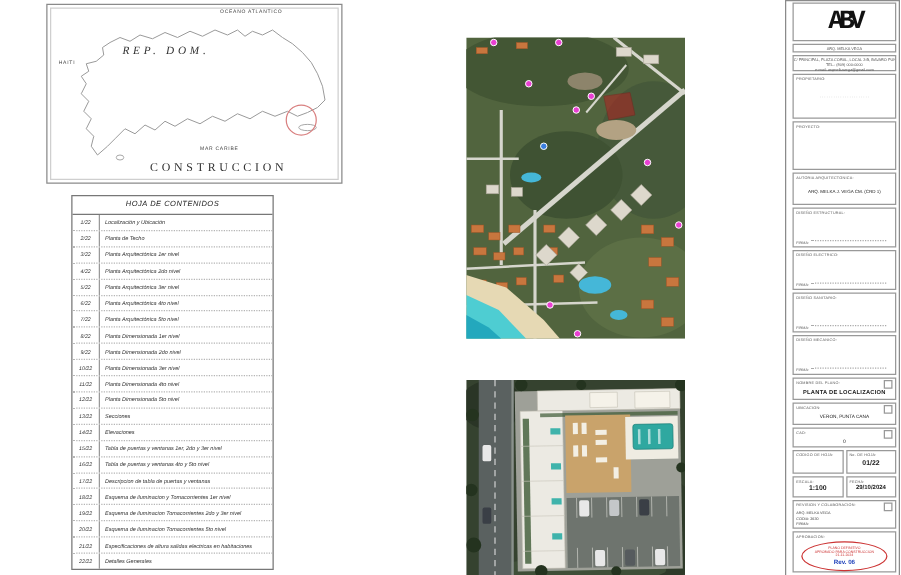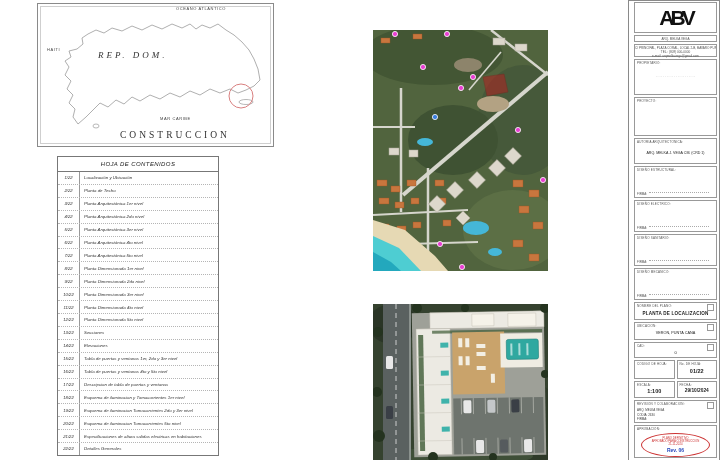--- a/index.html
+++ b/index.html
@@ -35,21 +35,21 @@
 
   
   .frame-line{position:absolute;background:#8a8a8a;}
   .tb-box{position:absolute;left:634px;width:83px;border:1px solid #999;background:#fff;box-sizing:border-box;}
   .tb-label{position:absolute;left:2px;top:1px;font-size:3px;letter-spacing:.2px;color:#555;white-space:nowrap;}
   .tb-sq{position:absolute;right:2px;top:1px;width:5px;height:5px;border:1px solid #999;}
   .tb-center{position:absolute;left:0;right:0;text-align:center;color:#222;}
   .tb-firma{position:absolute;left:2px;bottom:1px;font-size:3px;color:#555;
             border-bottom:0;white-space:nowrap;}
   .tb-firma:after{content:"";display:inline-block;width:60px;border-bottom:1px dotted #aaa;vertical-align:2px;margin-left:2px;}
-  #tb-logo{font-family:Liberation Sans, sans-serif;font-weight:bold;font-size:21px;letter-spacing:-4px;
+  #tb-logo{font-family:Liberation Mono, monospace;font-weight:bold;font-size:21px;letter-spacing:-4px;
            display:flex;align-items:center;justify-content:center;color:#111;}
   .tiny-line{font-size:3.1px;line-height:4px;color:#555;text-align:center;white-space:nowrap;overflow:hidden;}
   .tb-cell{position:relative;flex:1;box-sizing:border-box;}
   .tb-row{display:flex;}
   .tb-value{font-size:5.5px;font-weight:bold;color:#222;}
   #stamp-oval{position:absolute;left:6px;top:7px;width:67px;height:22px;border:1.4px solid #cc3333;
               border-radius:50%/50%;display:flex;flex-direction:column;align-items:center;justify-content:center;}
   .stamp-line{font-size:2.8px;line-height:3.2px;color:#cc3333;white-space:nowrap;}
   .stamp-rev{font-size:5px;font-weight:bold;color:#2244bb;margin-top:.5px;}
 </style>
@@ -61,21 +61,21 @@
   <div class="abs" id="map-panel">
     <div class="inner"></div>
     <svg width="237" height="144" viewBox="0 0 237 144">
       <path d="M50,30 L58,26 L66,29 L74,24 L84,27 L94,22 L104,26 L114,21 L124,25 L134,20 L144,24 L152,20 L158,25 L164,21 L172,24 L180,20 L188,26 L196,31 L204,38 L211,46 L216,55 L220,65 L222,76 L216,82 L208,86 L200,89 L192,85 L182,89 L172,85 L162,91 L152,87 L142,93 L132,89 L122,95 L112,91 L102,97 L94,93 L86,100 L78,96 L70,103 L62,99 L54,107 L48,113 L40,120 L35,113 L37,105 L31,99 L35,91 L29,85 L33,77 L27,71 L31,63 L27,57 L33,53 L31,47 L39,45 L45,40 L44,34 Z" fill="none" stroke="#9a9a9a" stroke-width="0.8"></path>
       <ellipse cx="208" cy="98" rx="7" ry="2.5" fill="none" stroke="#9a9a9a" stroke-width="0.7"></ellipse>
       <ellipse cx="58" cy="122" rx="3" ry="2" fill="none" stroke="#9a9a9a" stroke-width="0.7"></ellipse>
       <circle cx="203" cy="92" r="12" fill="none" stroke="#d98080" stroke-width="1"></circle>
     </svg>
     <div class="map-label" style="left:138px;top:2px;">OCEANO ATLANTICO</div>
     <div class="map-label" style="left:9px;top:43px;">HAITI</div>
-    <div class="map-country" style="left:60px;top:46px;">REP.  DOM.</div>
+    <div class="map-country" style="left:60px;top:31px;">REP.  DOM.</div>
     <div class="map-label" style="left:122px;top:112px;">MAR CARIBE</div>
     <div class="map-title" style="left:82px;top:126px;">CONSTRUCCION</div>
   </div>
 
   <div class="abs" id="toc">
     <div id="toc-header">HOJA DE CONTENIDOS</div>
     <div id="toc-rows">
 
         <div class="toc-row">
           <div class="toc-num">1/22</div>

